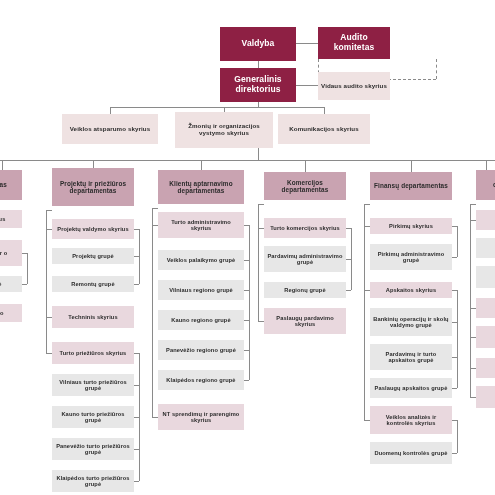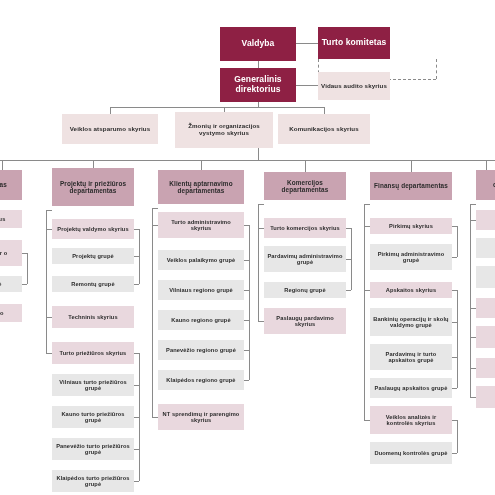--- a/index.html
+++ b/index.html
@@ -71,21 +71,21 @@
   }
 </style>
 </head>
 <body>
 
 <div id="chart">
     <div class="box lvl-top" style="left: 220px; top: 13px; width: 76px; height: 34px;">
       <span>Valdyba</span>
     </div>
     <div class="box lvl-top" style="left: 318px; top: 13px; width: 72px; height: 32px;">
-      <span>Turto komitetas</span>
+      <span>Audito komitetas</span>
     </div>
     <div class="ln h" style="left: 296px; top: 29px; width: 22px; height: 1px;"></div>
     <div class="box lvl-top" style="left: 220px; top: 54px; width: 76px; height: 34px;">
       <span>Generalinis direktorius</span>
     </div>
     <div class="box lvl-unit" style="left: 318px; top: 58px; width: 72px; height: 28px;">
       <span>Vidaus audito skyrius</span>
     </div>
     <div class="ln v" style="left: 258px; top: 47px; width: 1px; height: 7px;"></div>
     <div class="ln h" style="left: 296px; top: 71px; width: 22px; height: 1px;"></div>

